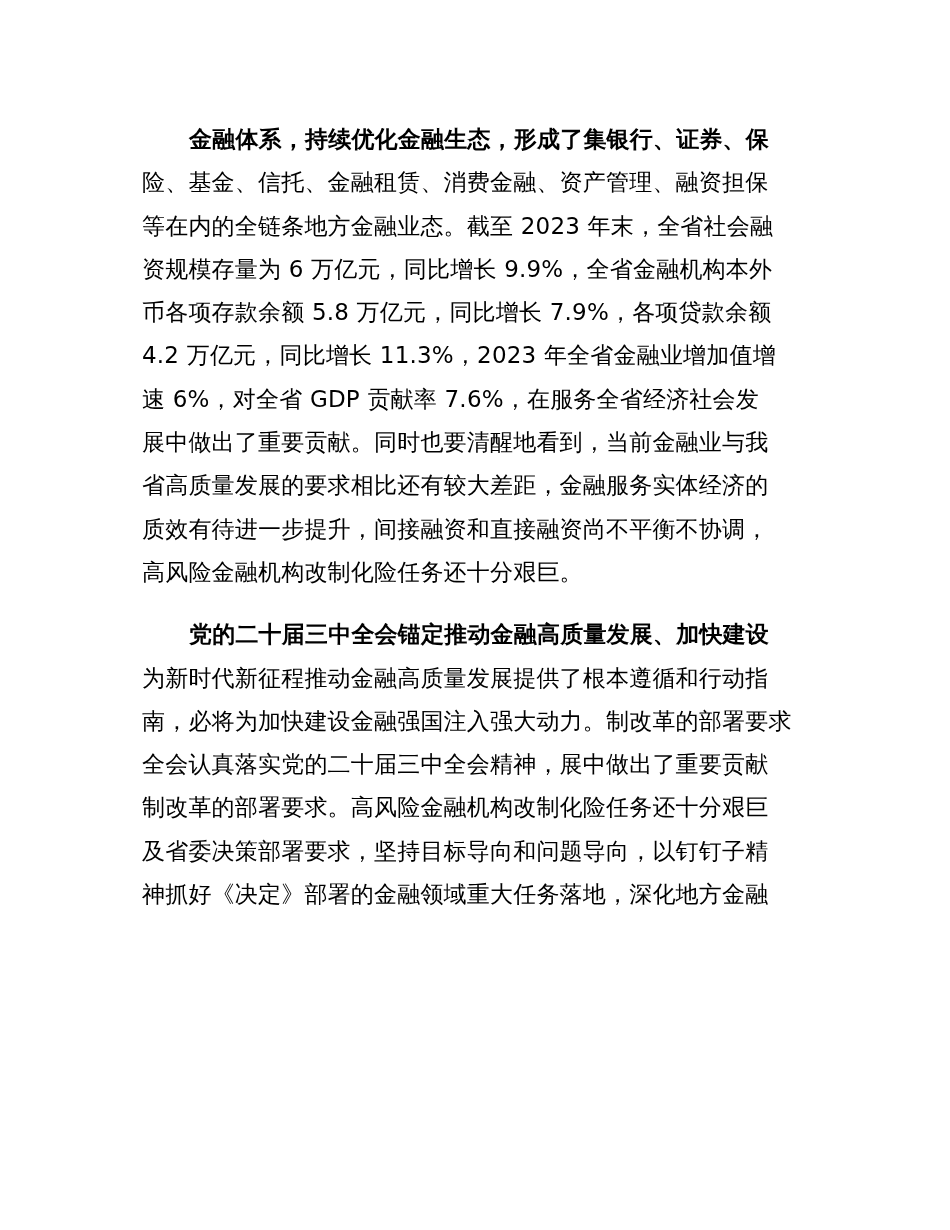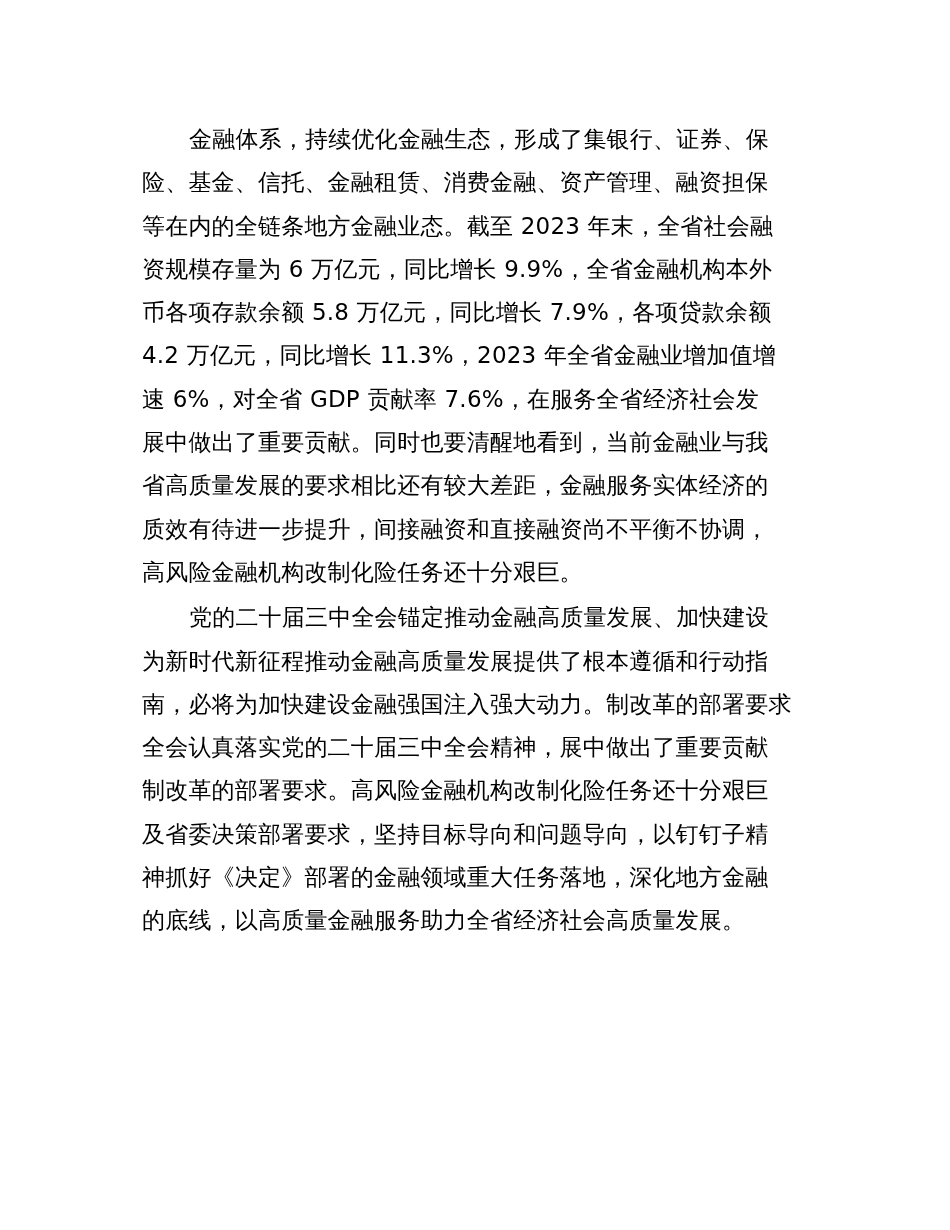--- a/index.html
+++ b/index.html
@@ -21,28 +21,29 @@
       top: 118px;
       width: 700px;
     }
     .para {
       margin: 0;
       font-size: 23px;
       line-height: 43.3px;
       letter-spacing: 0.2px;
     }
     .para + .para {
-      margin-top: 2px;
+      margin-top: 19px;
     }
     .line {
       display: block;
       white-space: nowrap;
     }
     .line.indent {
       padding-left: 47px;
+      font-weight: bold;
     }
   </style>
 </head>
 <body>
 
 <div class="page">
   <p class="para">
     <span class="line indent">金融体系，持续优化金融生态，形成了集银行、证券、保</span>
     <span class="line">险、基金、信托、金融租赁、消费金融、资产管理、融资担保</span>
     <span class="line">等在内的全链条地方金融业态。截至 2023 年末，全省社会融</span>
@@ -56,15 +57,14 @@
     <span class="line">高风险金融机构改制化险任务还十分艰巨。</span>
   </p>
   <p class="para">
     <span class="line indent">党的二十届三中全会锚定推动金融高质量发展、加快建设</span>
     <span class="line">为新时代新征程推动金融高质量发展提供了根本遵循和行动指</span>
     <span class="line">南，必将为加快建设金融强国注入强大动力。制改革的部署要求</span>
     <span class="line">全会认真落实党的二十届三中全会精神，展中做出了重要贡献</span>
     <span class="line">制改革的部署要求。高风险金融机构改制化险任务还十分艰巨</span>
     <span class="line">及省委决策部署要求，坚持目标导向和问题导向，以钉钉子精</span>
     <span class="line">神抓好《决定》部署的金融领域重大任务落地，深化地方金融</span>
-    <span class="line">的底线，以高质量金融服务助力全省经济社会高质量发展。</span>
   </p>
 </div>
 
 </body></html>

